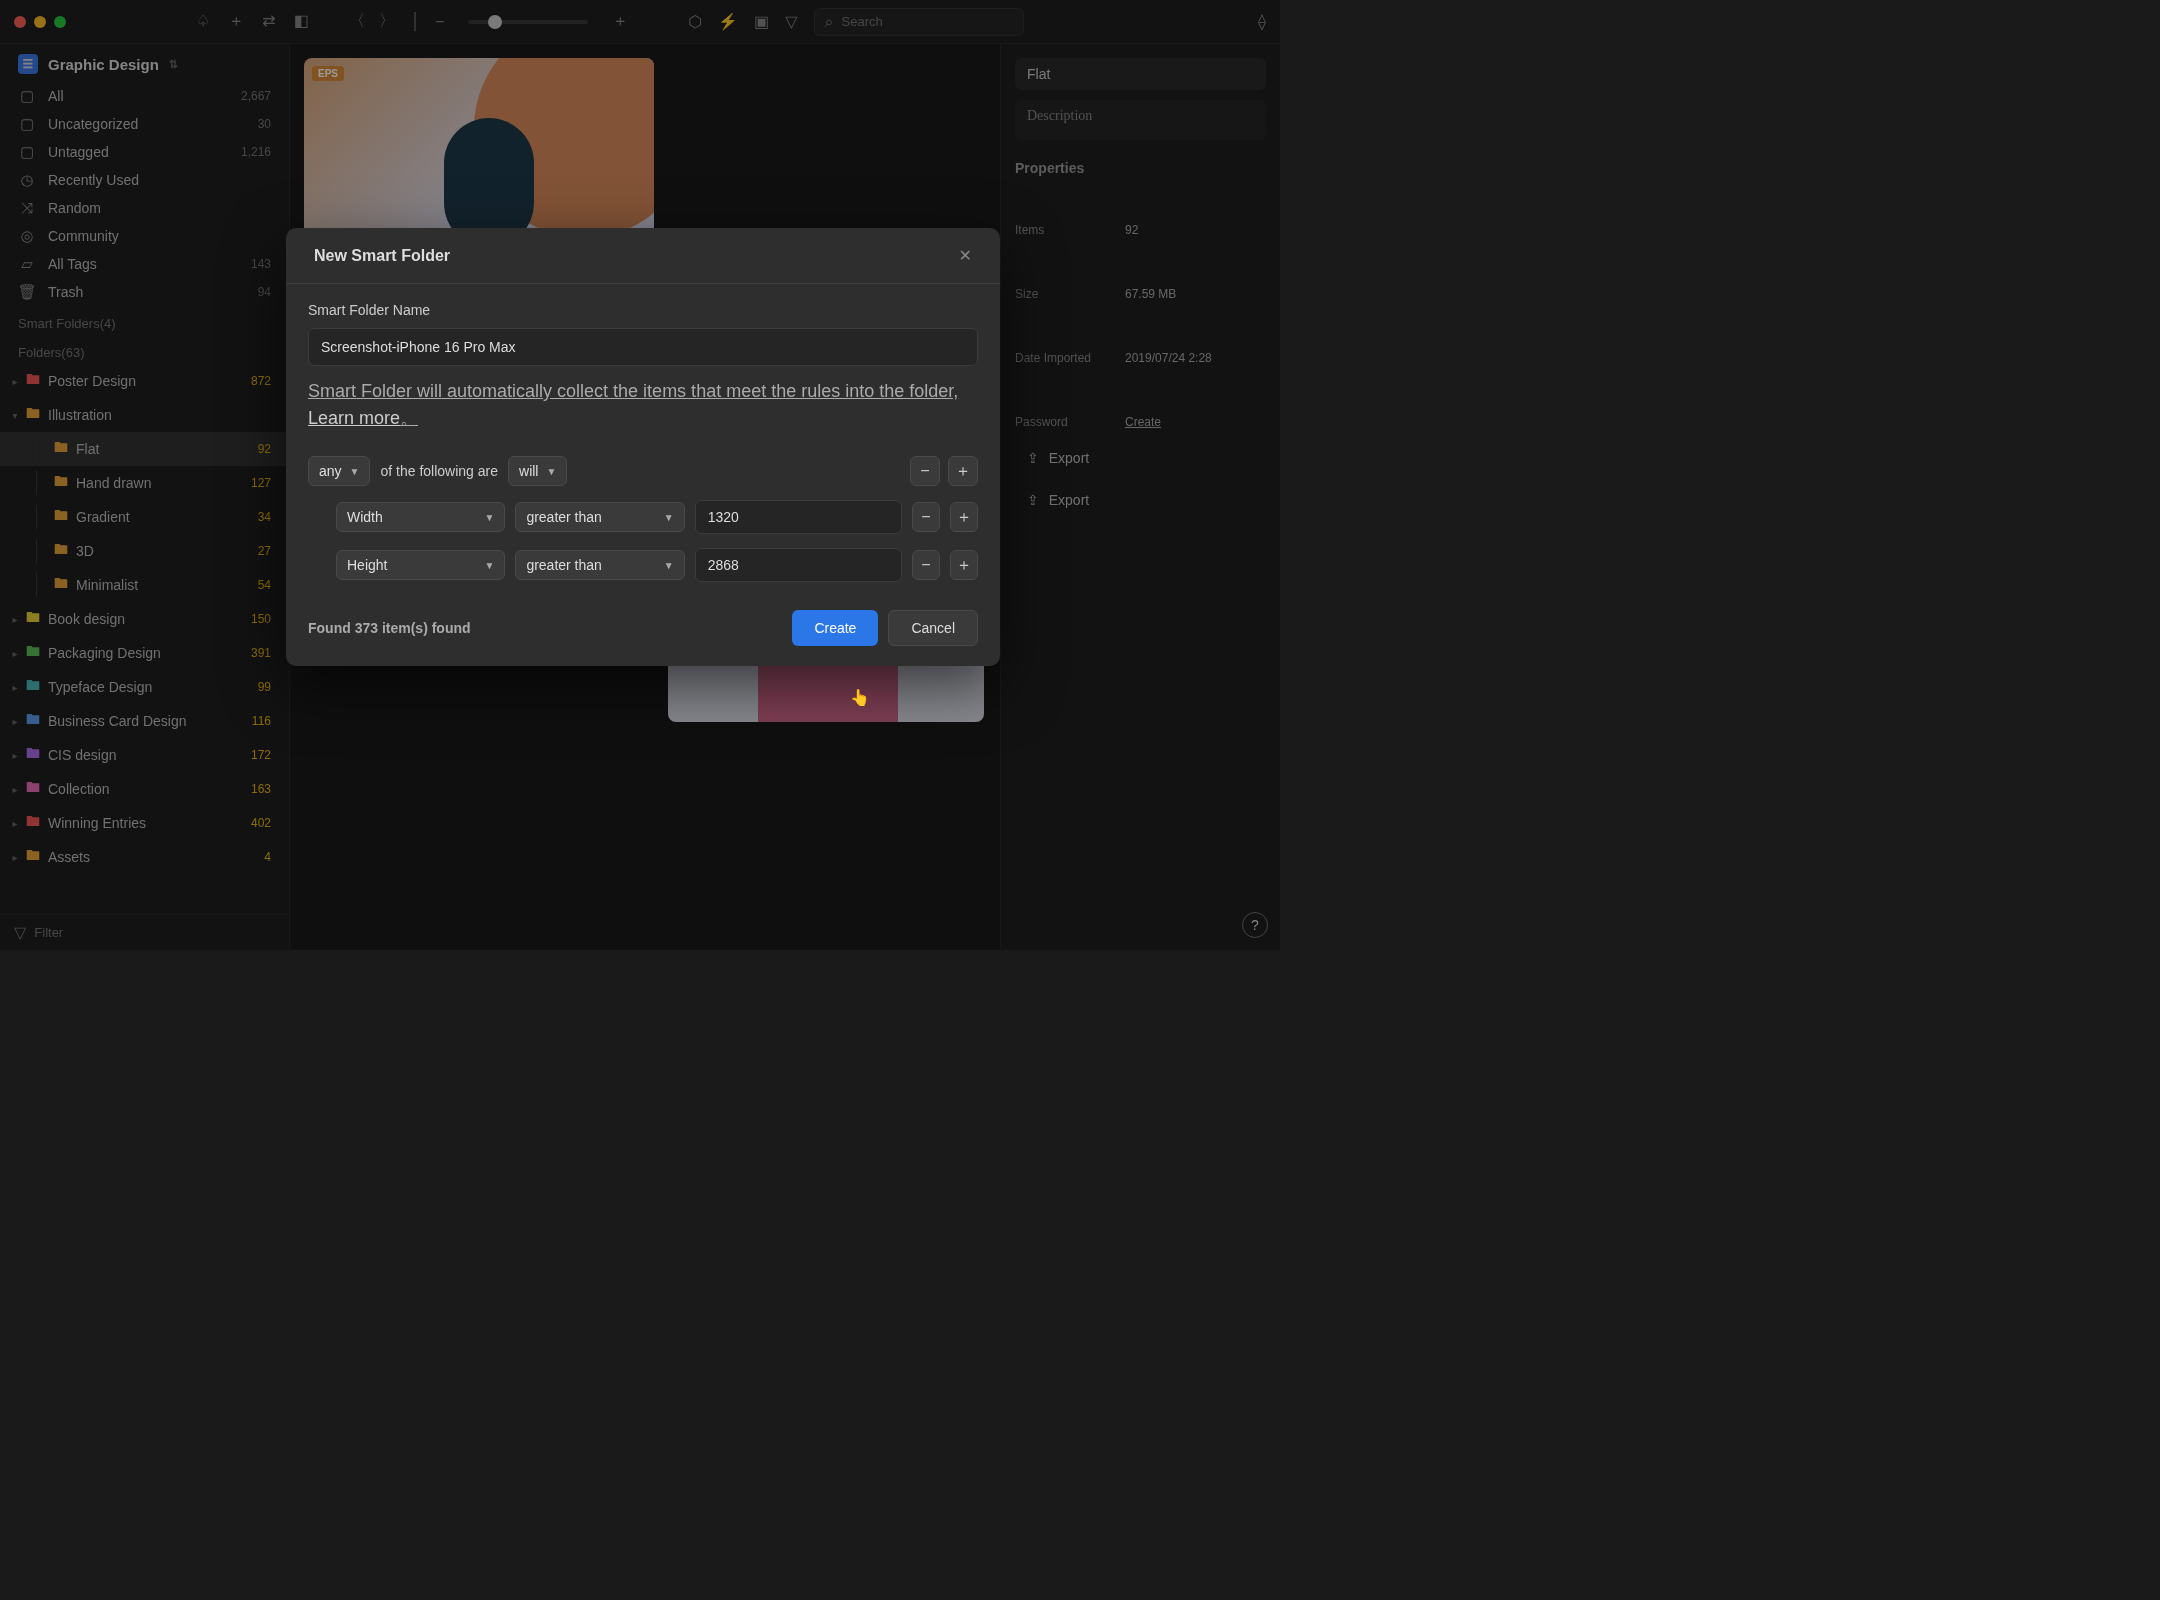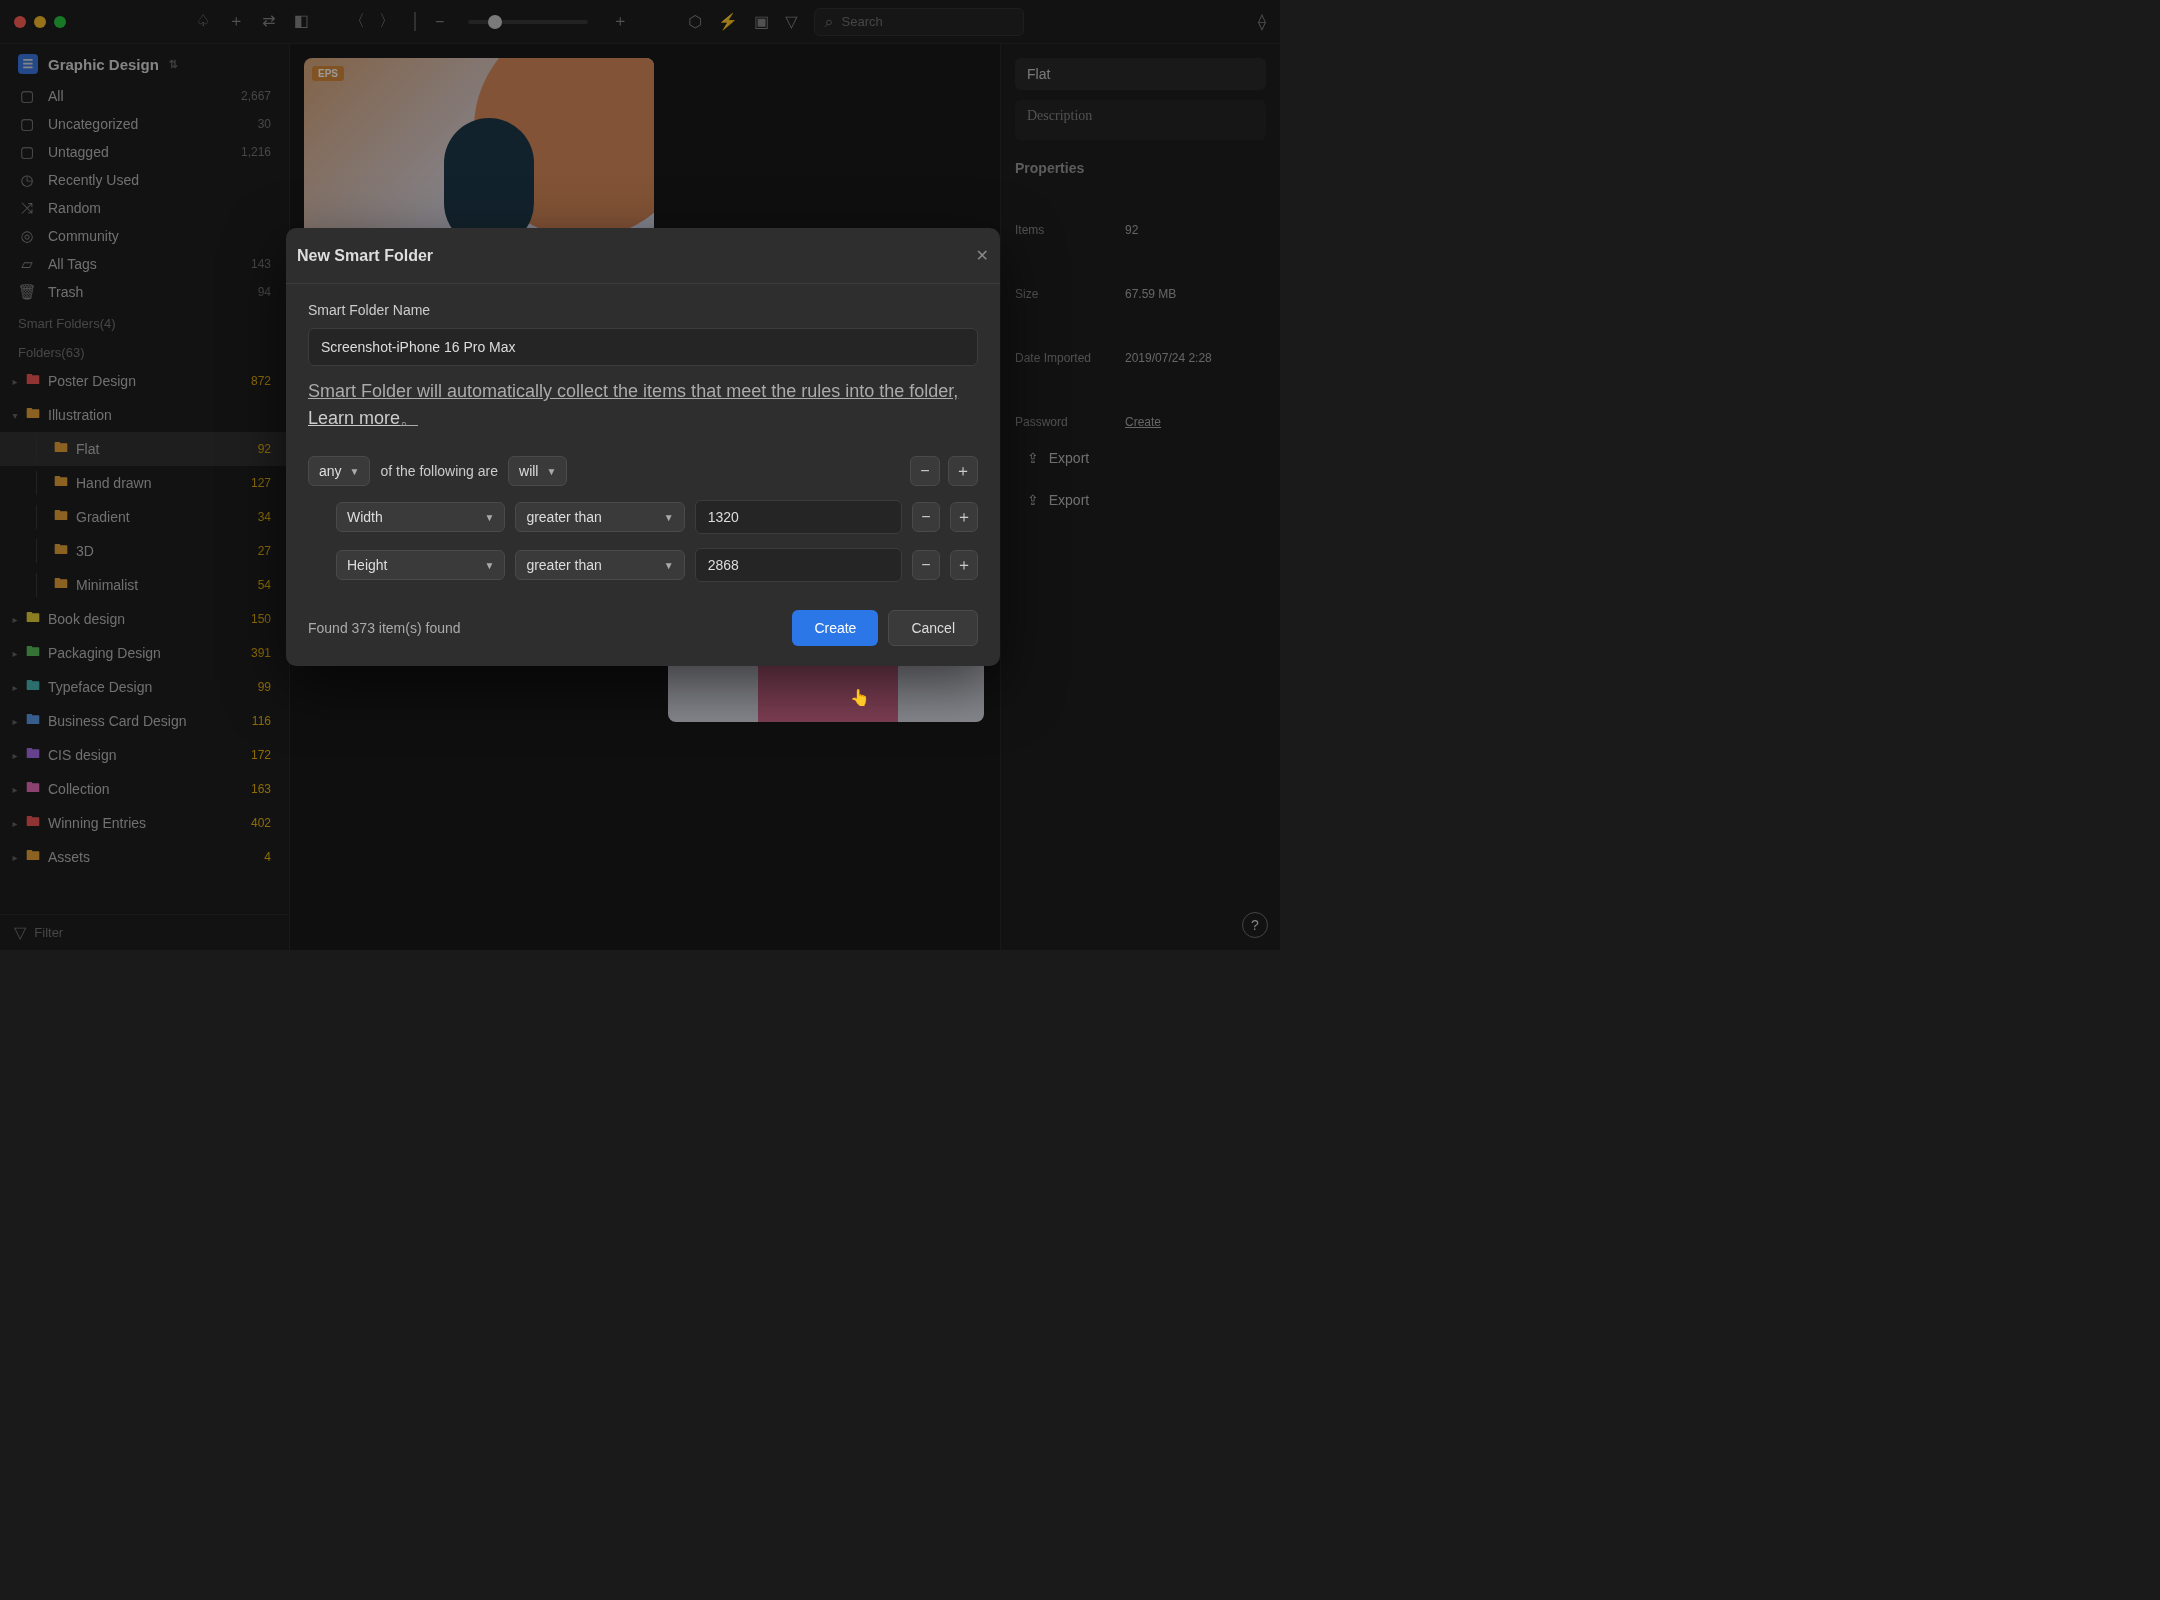--- a/index.html
+++ b/index.html
@@ -67,38 +67,38 @@
 .insp-section { color: #999; font-size: 14px; font-weight: 600; margin-bottom: 10px; }
 .prop-row { display: flex; font-size: 12px; color: #888; padding: 3px 0; font-family: ui-monospace, Menlo, monospace; margin-top: 44px; }
 .prop-row .k { width: 110px; }
 .prop-row .v { color: #aaa; }
 .prop-row .v.link { text-decoration: underline; cursor: pointer; }
 .export-btn { display: flex; align-items: center; gap: 10px; padding: 8px 12px; margin-top: 10px; color: #bbb; font-size: 14px; cursor: pointer; }
 
 
 .dimmer { position: absolute; inset: 0; background: rgba(0,0,0,0.4); }
 .modal { position: absolute; top: 228px; left: 286px; width: 714px; background: #2e2e2e; border-radius: 10px; box-shadow: 0 20px 60px rgba(0,0,0,0.6); }
-.modal-header { display: flex; align-items: center; padding: 18px 11px; border-bottom: 1px solid #3c3c3c; }
+.modal-header { display: flex; align-items: center; padding: 18px 28px; border-bottom: 1px solid #3c3c3c; }
 .modal-title { font-size: 16px; font-weight: 600; color: #ddd; }
 .modal-close { margin-left: auto; color: #888; cursor: pointer; font-size: 16px; }
 .modal-body { padding: 18px 22px 10px; }
 .m-label { font-size: 14px; color: #ccc; margin-bottom: 10px; }
 .m-input { width: 100%; background: #252525; border: 1px solid #3c3c3c; border-radius: 6px; padding: 10px 12px; color: #ddd; font-size: 14px; outline: none; }
 .m-help { font-size: 18px; color: #aaa; margin-top: 12px; line-height: 1.5; text-decoration: underline; }
 .m-help a { color: #ccc; text-decoration: underline; }
 .rule-block { margin-top: 24px; }
 .rule-header { display: flex; align-items: center; gap: 10px; font-size: 14px; color: #ccc; }
 .m-select { background: #3a3a3a; border: 1px solid #4a4a4a; border-radius: 6px; padding: 6px 10px; color: #ddd; display: inline-flex; align-items: center; gap: 8px; font-size: 14px; cursor: pointer; }
 .m-select .caret { font-size: 10px; color: #aaa; }
 .pm-btn { width: 30px; height: 30px; background: #3a3a3a; border: 1px solid #4a4a4a; border-radius: 6px; color: #ccc; display: flex; align-items: center; justify-content: center; cursor: pointer; font-size: 16px; }
 .rule-row { display: flex; align-items: center; gap: 10px; margin-top: 14px; padding-left: 28px; }
 .rule-row .m-select.wide { width: 180px; justify-content: space-between; }
 .rule-row .m-val { flex: 1; background: #252525; border: 1px solid #3c3c3c; border-radius: 6px; padding: 8px 12px; color: #ddd; font-size: 14px; outline: none; }
 .modal-footer { display: flex; align-items: center; padding: 18px 22px 20px; }
-.found-text { font-size: 14px; color: #aaa; }
+.found-text { font-size: 14px; color: #aaa; font-weight: bold; }
 .footer-btns { margin-left: auto; display: flex; gap: 10px; }
 .btn { padding: 9px 22px; border-radius: 6px; font-size: 14px; cursor: pointer; border: none; }
 .btn-primary { background: #2b77e8; color: #fff; }
 .btn-secondary { background: #3a3a3a; color: #ddd; border: 1px solid #4a4a4a; }
 .cursor-hand { position: absolute; font-size: 16px; color: #fff; pointer-events: none; }
 
 .help-fab { position: absolute; bottom: 12px; right: 12px; width: 26px; height: 26px; border: 1px solid #444; border-radius: 50%; display: flex; align-items: center; justify-content: center; color: #888; font-size: 14px; }
 
 
 .illu1 { background: linear-gradient(135deg, #d9a67a 0%, #dde 60%); }

